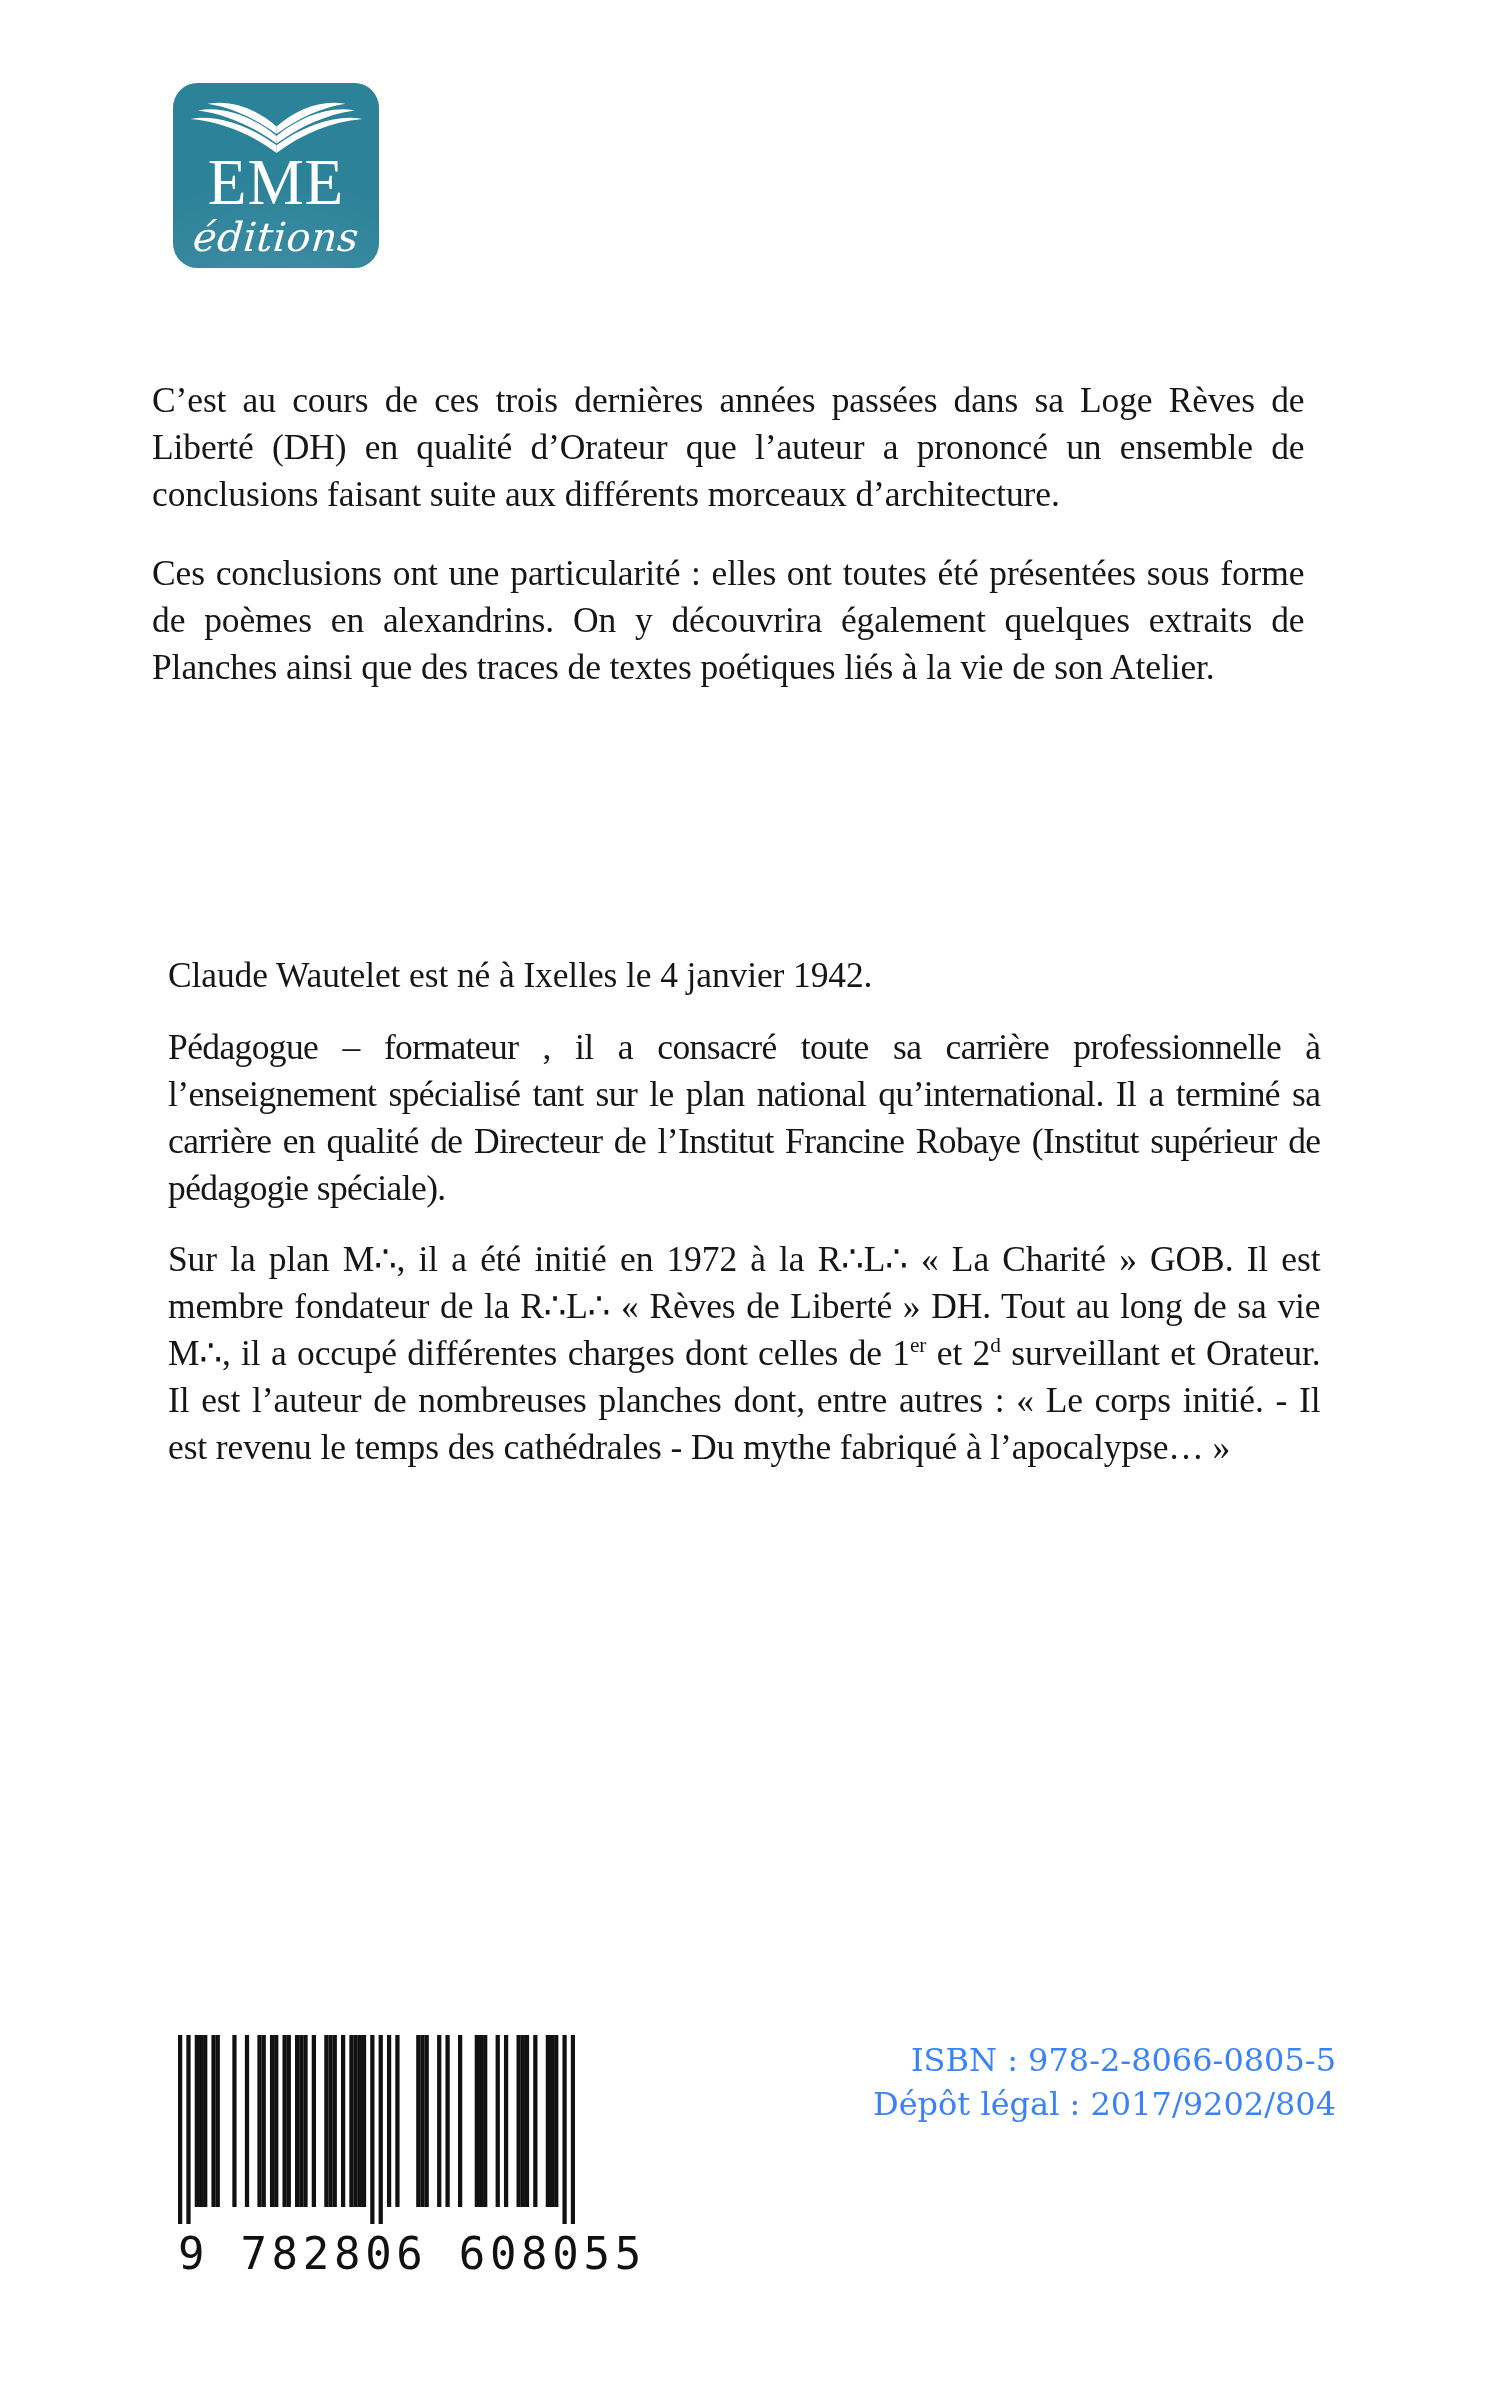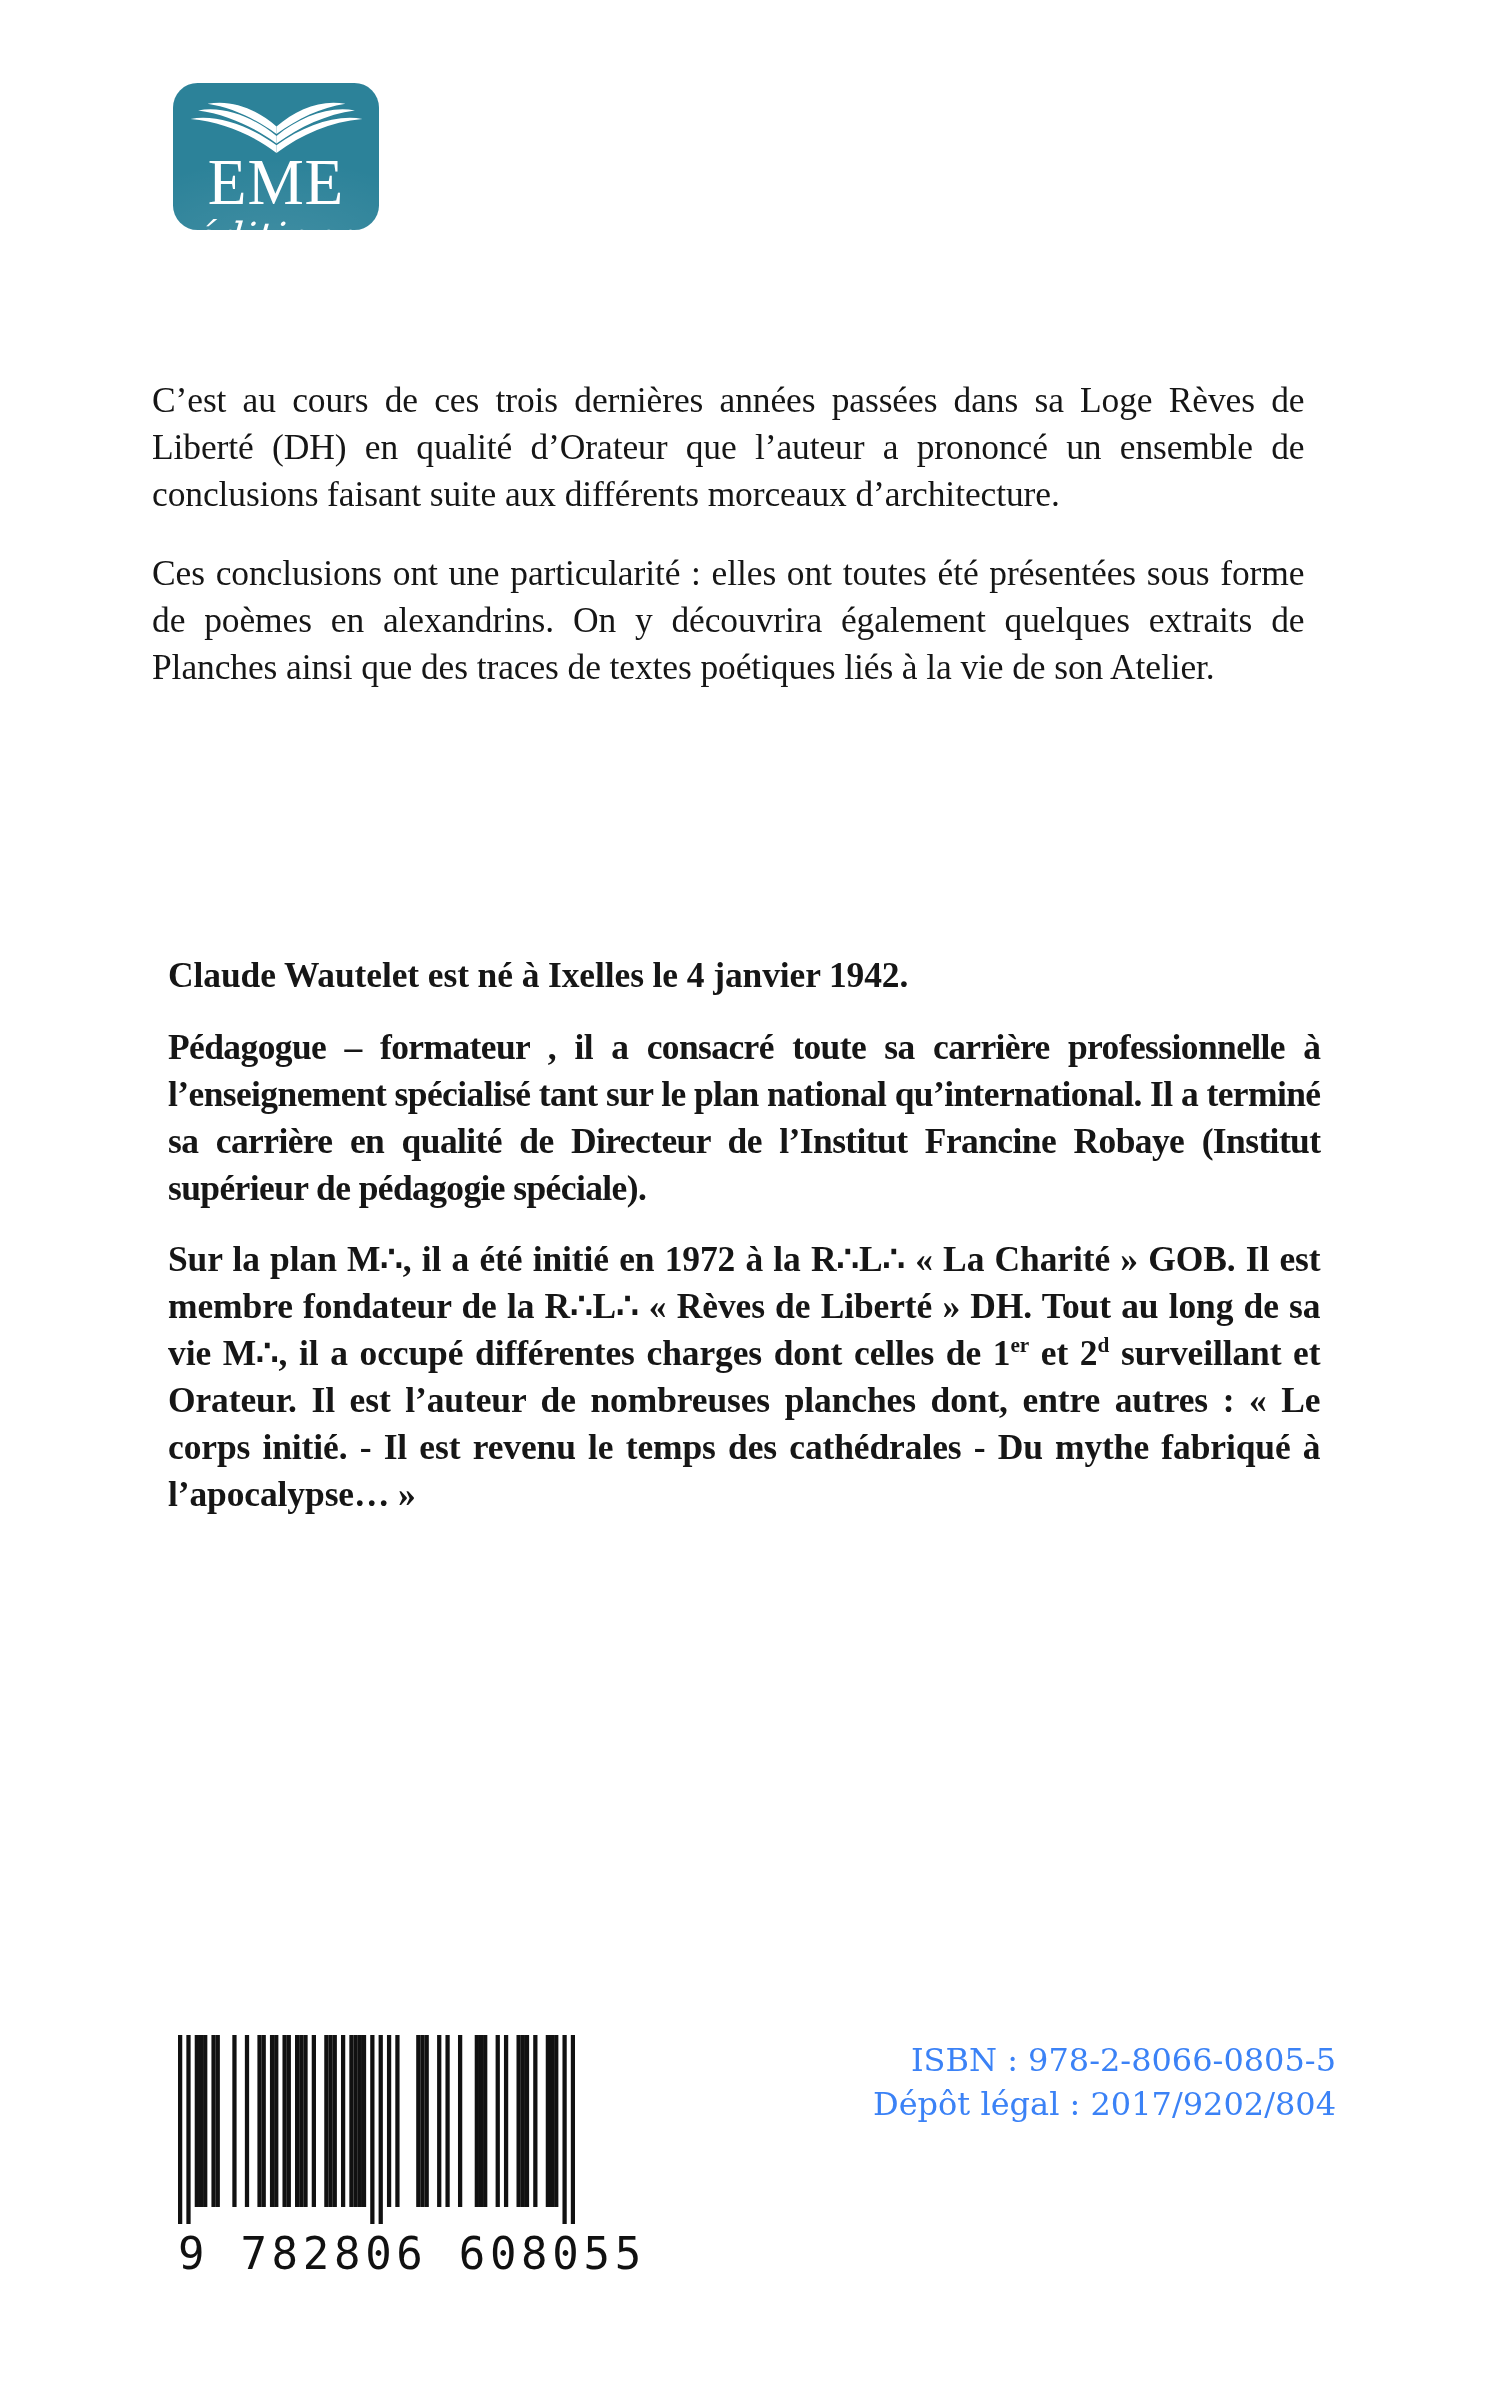--- a/index.html
+++ b/index.html
@@ -20,21 +20,21 @@
     background: #ffffff;
     overflow: hidden;
   }
 
   
   #logo-block {
     position: absolute;
     left: 173px;
     top: 83px;
     width: 206px;
-    height: 147px;
+    height: 185px;
   }
   .logo-tile {
     position: absolute;
     inset: 0;
     background: #2c8299;
     background-image: radial-gradient(ellipse 130% 95% at 50% 118%, rgba(255,255,255,0.10) 0%, rgba(255,255,255,0.045) 42%, rgba(255,255,255,0) 70%);
     border-radius: 24.6px;
   }
   .logo-book {
     position: absolute;
@@ -91,21 +91,20 @@
     transform: scaleX(0.985);
     transform-origin: left top;
   }
   .para:last-child { margin-bottom: 0; }
 
   #bio {
     position: absolute;
     left: 168px;
     top: 952px;
     width: 1170px;
-    font-weight: bold;
   }
   #bio .para { margin-bottom: 24.6px; }
   .para.tight { letter-spacing: -0.6px; }
 
   sup.ord {
     font-size: 0.6em;
     vertical-align: super;
     line-height: 0;
   }
 

